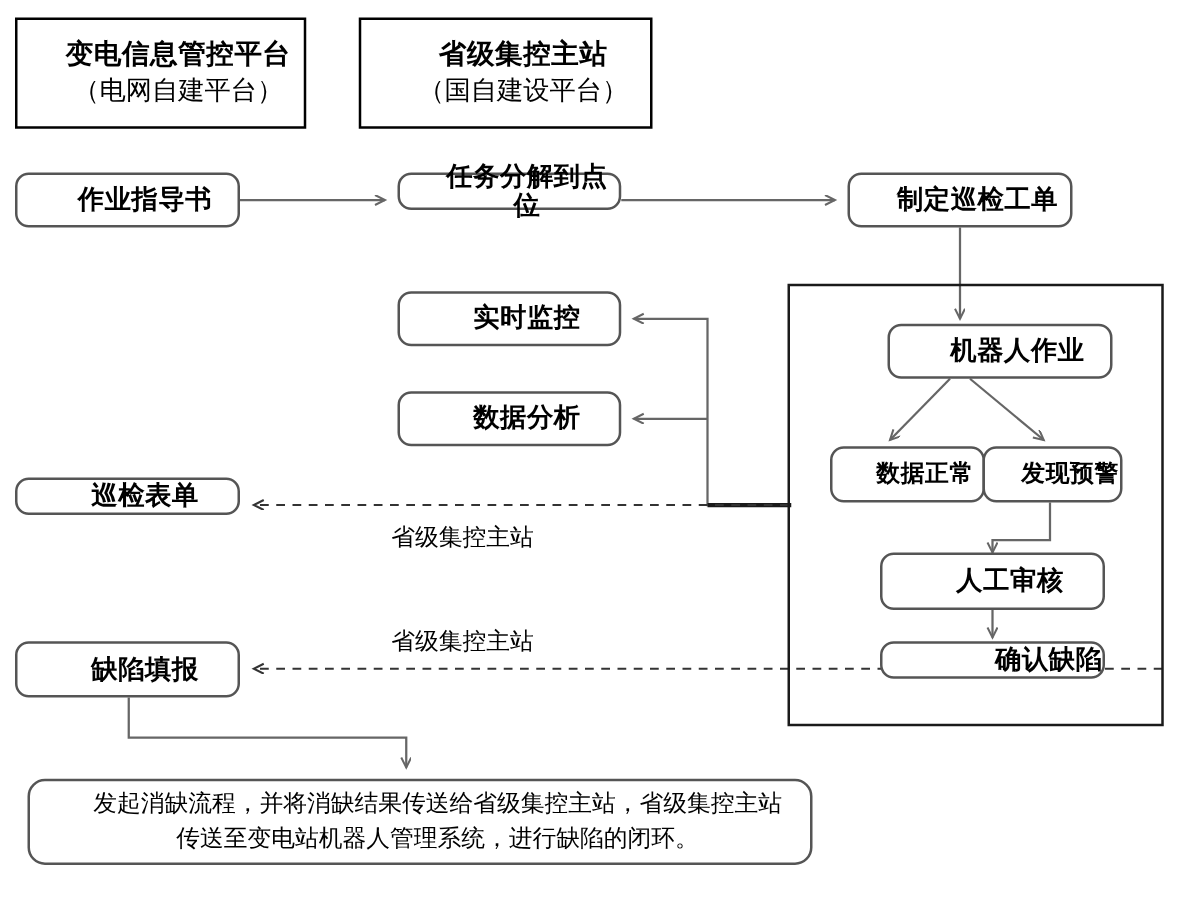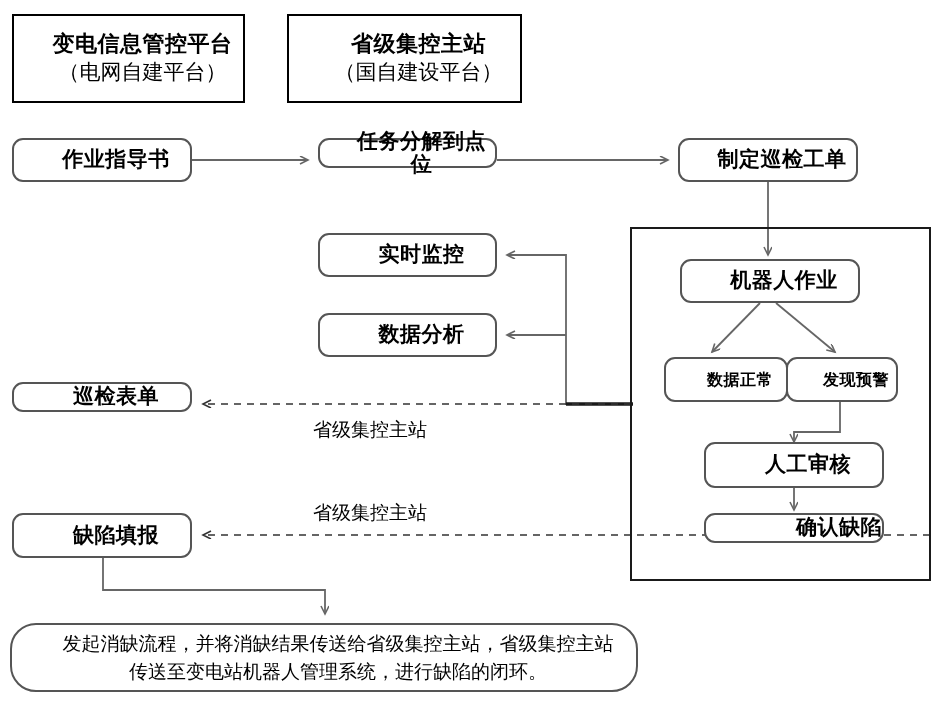--- a/index.html
+++ b/index.html
@@ -66,21 +66,21 @@
     margin-top: 2px;
   }
   .proc-label {
     font-weight: bold;
     font-size: 21px;
     color: #000000;
     line-height: 1.1;
     letter-spacing: 0.5px;
   }
   .proc-label.small {
-    font-size: 16px;
+    font-size: 19px;
   }
   .note-text {
     font-size: 19px;
     color: #000000;
     line-height: 1.45;
     padding: 0 14px;
     font-weight: normal;
   }
   .edge-caption {
     position: absolute;
@@ -189,21 +189,21 @@
   </div>
 
   <div class="node proc" style="left:12px; top:382px; width:180px; height:30px;">
     <div class="proc-label">巡检表单</div>
   </div>
 
   <div class="node proc" style="left:12px; top:513px; width:180px; height:45px;">
     <div class="proc-label">缺陷填报</div>
   </div>
 
-  <div class="node proc" style="left:680px; top:259px; width:180px; height:44px;">
+  <div class="node proc" style="left:710px; top:259px; width:180px; height:44px;">
     <div class="proc-label">机器人作业</div>
   </div>
 
   <div class="node proc" style="left:664px; top:357px; width:124px; height:45px;">
     <div class="proc-label small">数据正常</div>
   </div>
 
   <div class="node proc" style="left:786px; top:357px; width:112px; height:45px; z-index:4;">
     <div class="proc-label small">发现预警</div>
   </div>
@@ -213,17 +213,17 @@
   </div>
 
   <div class="node proc" style="left:704px; top:513px; width:180px; height:30px;align-items:flex-end;">
     <div class="proc-label">确认缺陷</div>
   </div>
 
   <div class="edge-caption" style="left:313px; top:417px;">省级集控主站</div>
 
   <div class="edge-caption" style="left:313px; top:500px;">省级集控主站</div>
 
-  <div class="node note" style="left:10px; top:623px; width:628px; height:69px;border-radius:26px;">
+  <div class="node note" style="left:22px; top:623px; width:628px; height:69px;">
     <div class="note-text">发起消缺流程，并将消缺结果传送给省级集控主站，省级集控主站传送至变电站机器人管理系统，进行缺陷的闭环。</div>
   </div>
 
 </div>
 
 </body></html>

